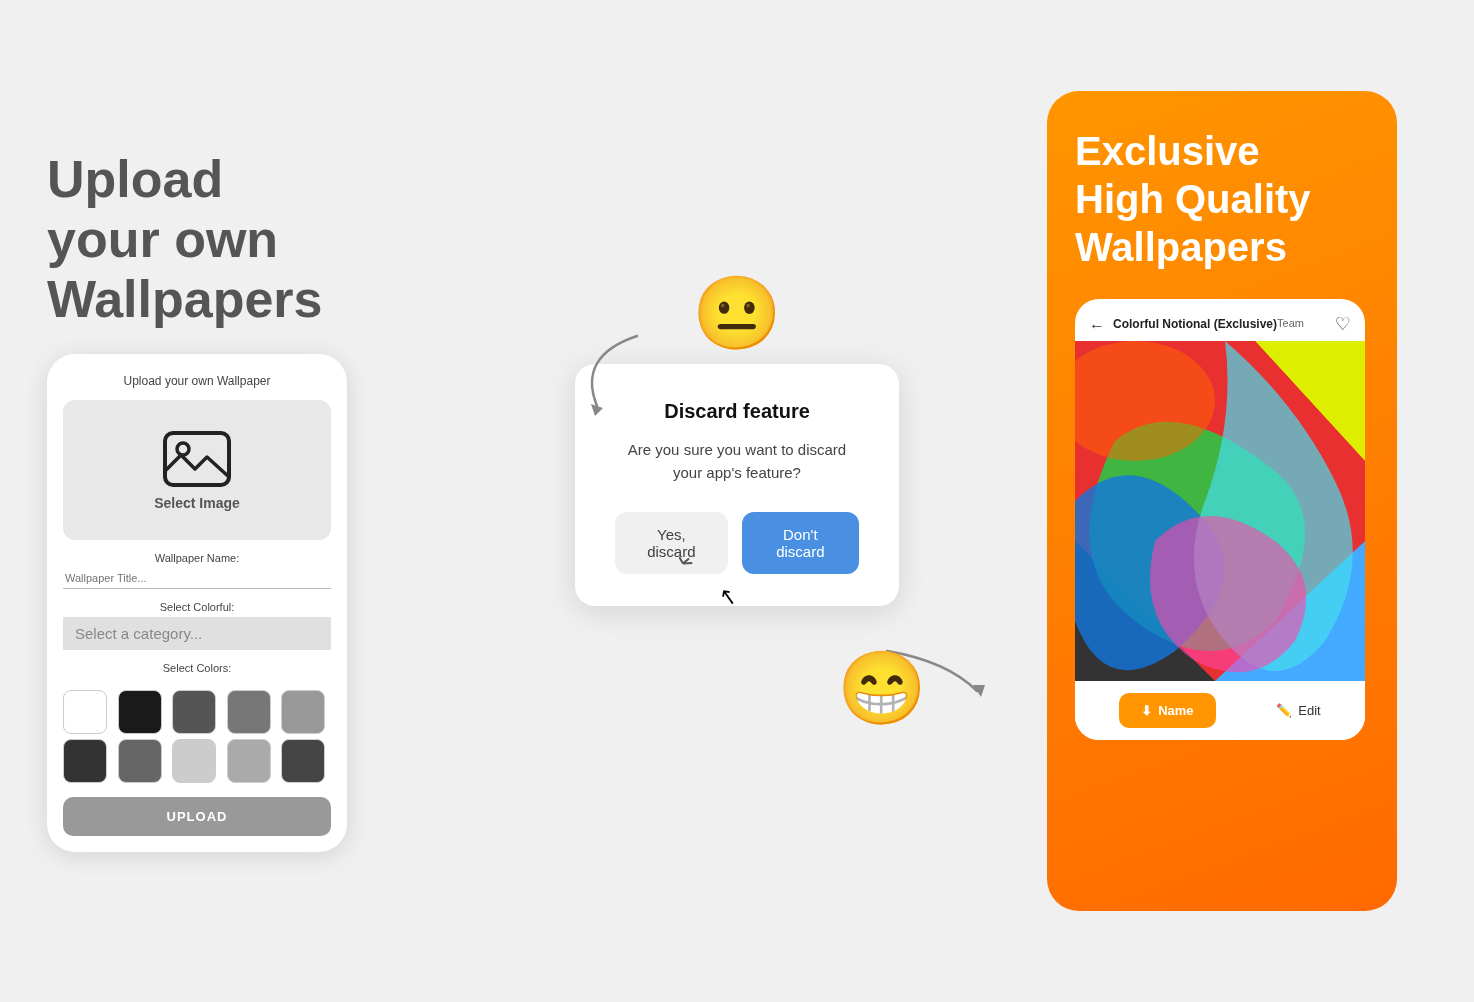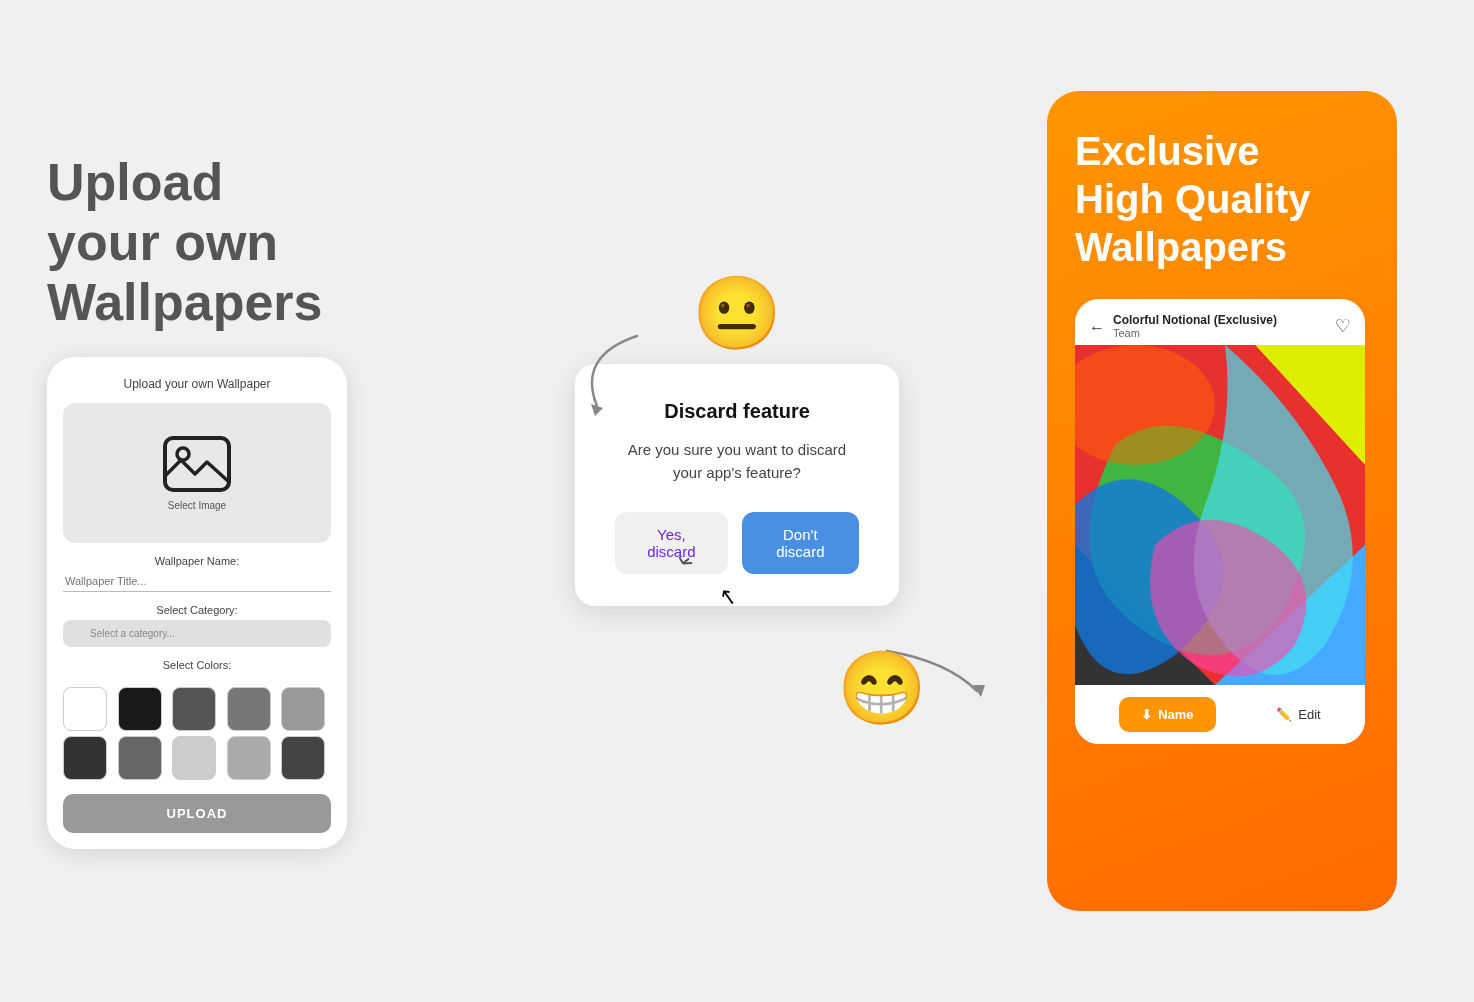--- a/index.html
+++ b/index.html
@@ -70,23 +70,24 @@
       height: 60px;
       position: relative;
     }
 
     .image-icon svg {
       width: 72px;
       height: 60px;
     }
 
     .select-image-label {
-      font-size: 10px;
+      font-size: 14px;
       color: #555;
       margin-top: 6px;
+      font-weight: bold;
     }
 
     .field-label {
       font-size: 11px;
       color: #444;
       margin-bottom: 4px;
       text-align: center;
     }
 
     .text-input {
@@ -97,24 +98,24 @@
       font-size: 11px;
       color: #aaa;
       padding: 4px 2px;
       margin-bottom: 12px;
       outline: none;
     }
 
     .dropdown-input {
       width: 100%;
       background: #e0e0e0;
-      border-radius: 8px;
-      font-size: 10px;
+      border-radius: 0;
+      font-size: 15px;
       color: #888;
-      padding: 8px 27px;
+      padding: 8px 12px;
       margin-bottom: 12px;
       border: none;
     }
 
     .colors-label {
       font-size: 11px;
       color: #444;
       margin-bottom: 16px;
       text-align: center;
       width: 100%;
@@ -189,21 +190,21 @@
 
     .dialog-buttons {
       display: flex;
       gap: 14px;
       justify-content: center;
       position: relative;
     }
 
     .btn-discard {
       background: #f0f0f0;
-      color: #6d28d9;
+      color: #404040;
       border: none;
       border-radius: 12px;
       padding: 14px 24px;
       font-size: 15px;
       cursor: pointer;
       font-weight: 500;
     }
 
     .btn-dont-discard {
       background: #4A90E2;
@@ -272,21 +273,21 @@
       gap: 8px;
     }
 
     .back-arrow {
       font-size: 16px;
       color: #333;
     }
 
     .phone-title-block {
       display: flex;
-      flex-direction: column;
+      flex-direction: row;
     }
 
     .phone-title-text {
       font-size: 12px;
       font-weight: 600;
       color: #222;
     }
 
     .phone-subtitle-text {
       font-size: 11px;
@@ -363,21 +364,21 @@
             <circle cx="22" cy="20" r="6" stroke="#222" stroke-width="3.5" fill="none"></circle>
             <path d="M4 42 L20 26 L34 40 L46 28 L68 48" stroke="#222" stroke-width="3.5" stroke-linecap="round" stroke-linejoin="round" fill="none"></path>
           </svg>
         </div>
         <div class="select-image-label">Select Image</div>
       </div>
 
       <div class="field-label">Wallpaper Name:</div>
       <input class="text-input" type="text" placeholder="Wallpaper Title..." style="">
 
-      <div class="field-label">Select Category:</div>
+      <div class="field-label">Select Colorful:</div>
       <div class="dropdown-input">Select a category...</div>
 
       <div class="colors-label">Select Colors:</div>
       <div class="color-grid" id="color-grid">
           <div class="color-swatch" style="background: rgb(255, 255, 255); border: 1px solid rgb(204, 204, 204);"></div>
           <div class="color-swatch" style="background: rgb(26, 26, 26);"></div>
           <div class="color-swatch" style="background: rgb(85, 85, 85);"></div>
           <div class="color-swatch" style="background: rgb(119, 119, 119);"></div>
           <div class="color-swatch" style="background: rgb(153, 153, 153);"></div>
           <div class="color-swatch" style="background: rgb(51, 51, 51);"></div>

